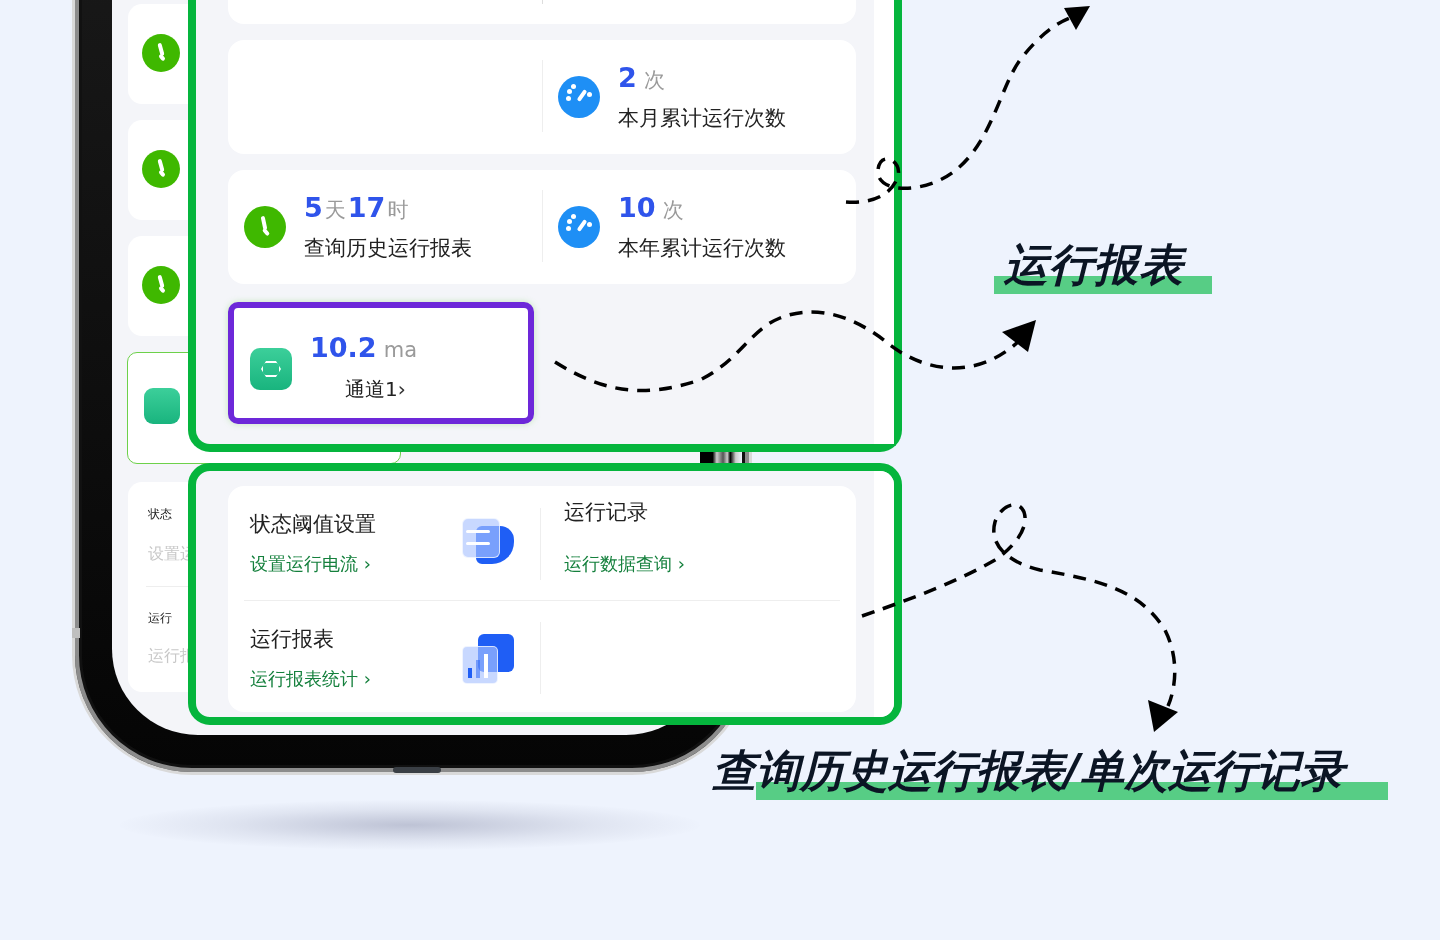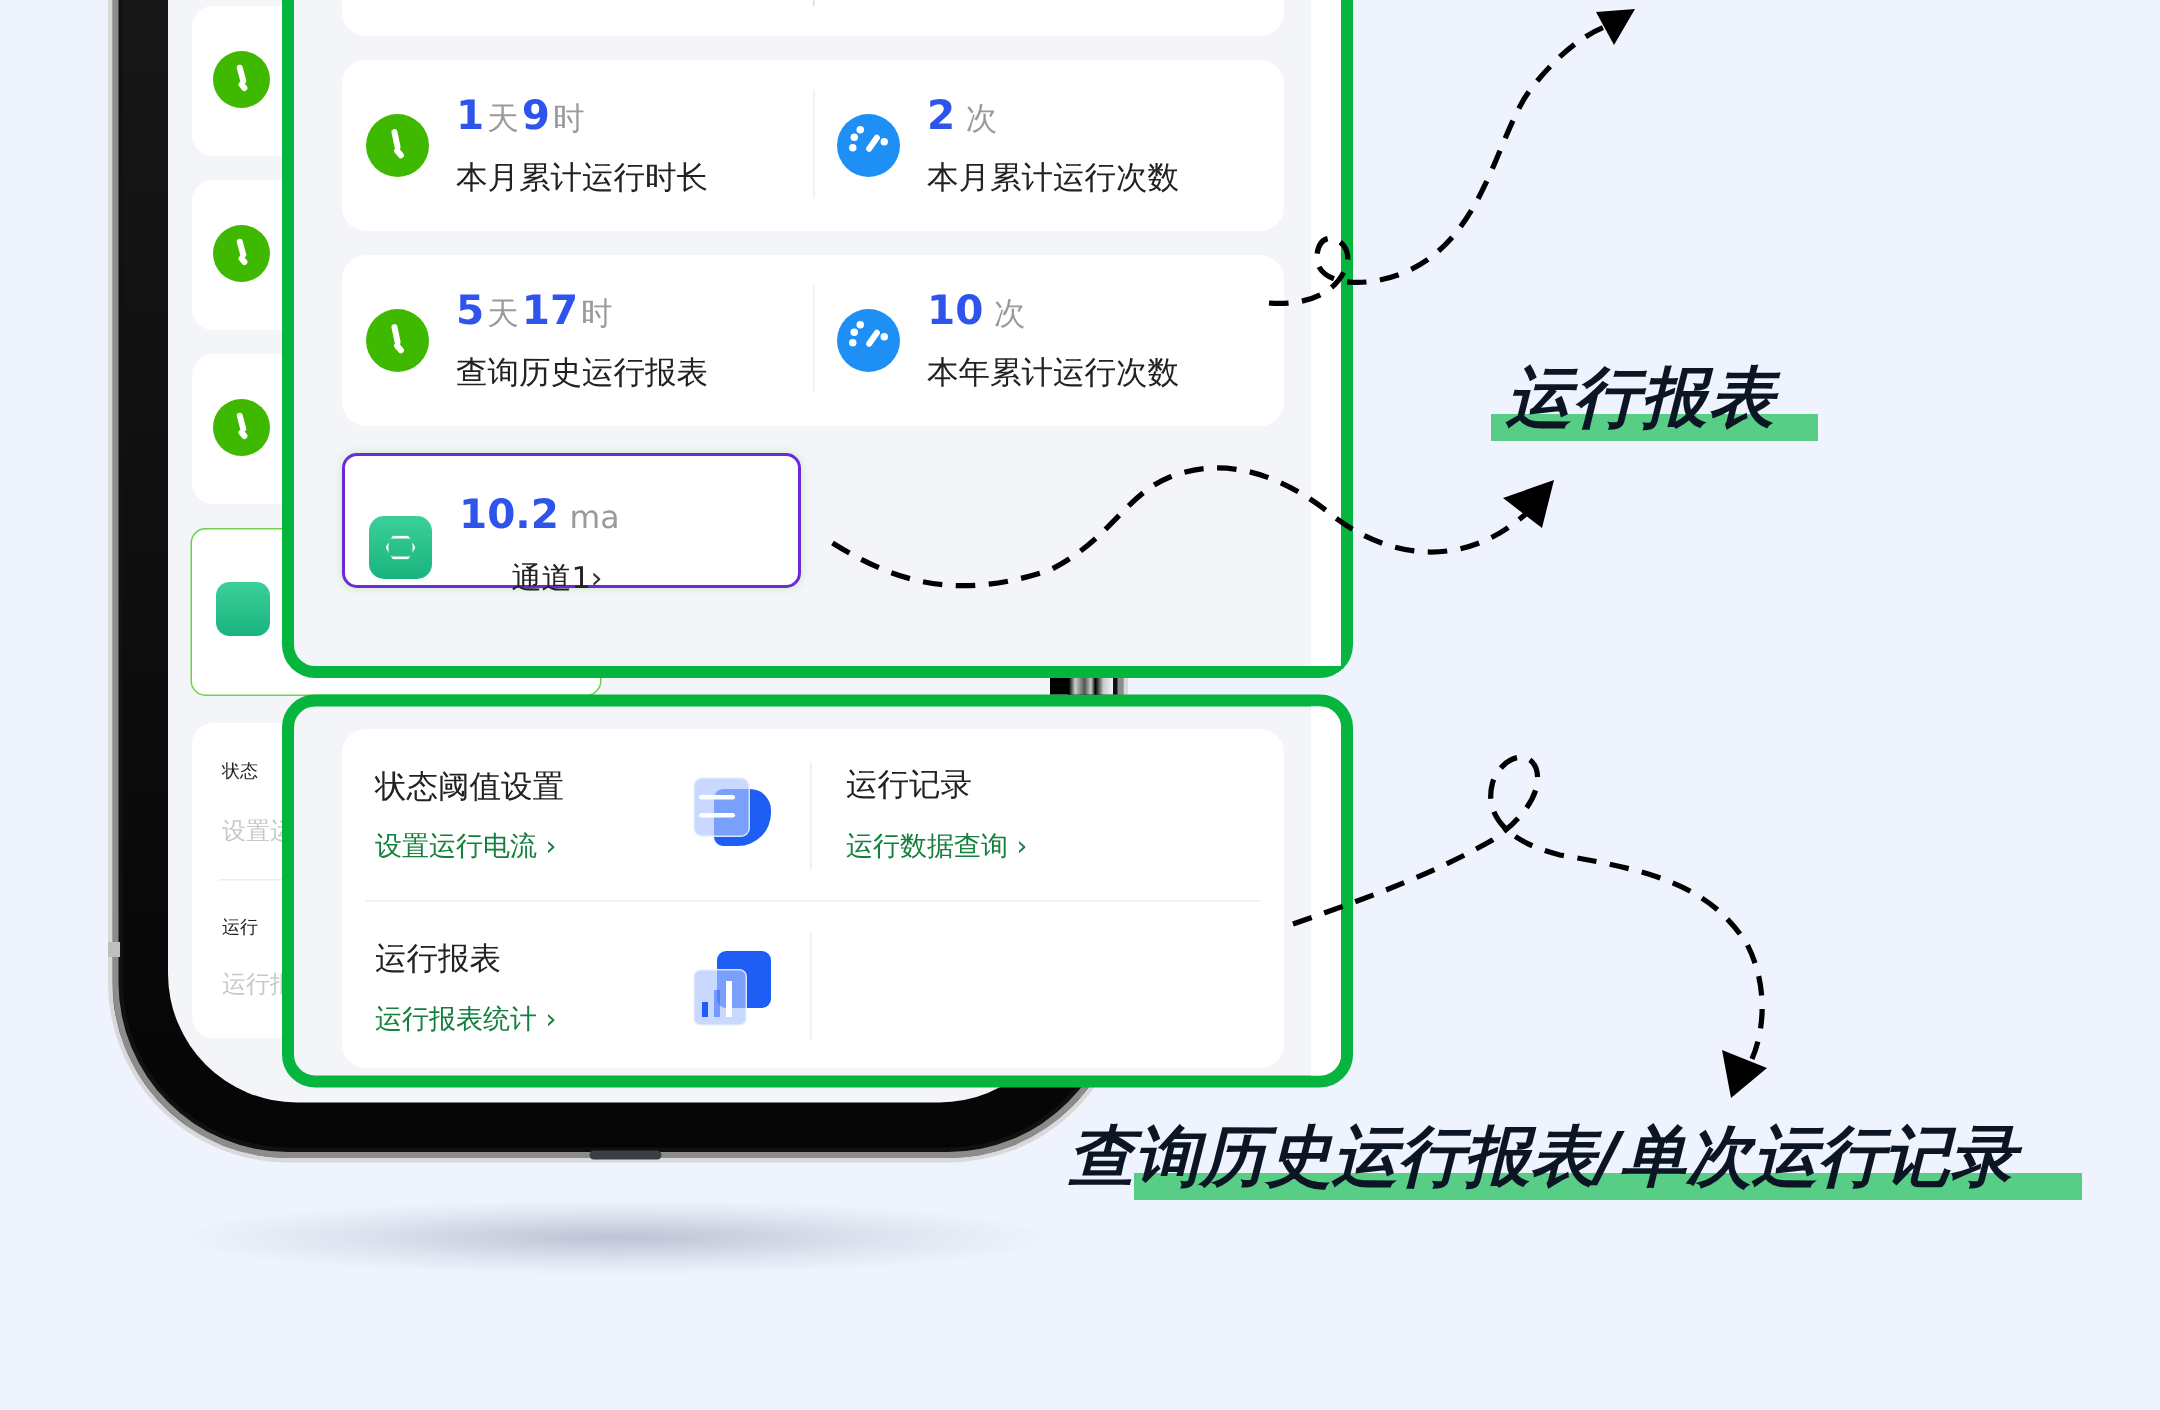--- a/index.html
+++ b/index.html
@@ -75,22 +75,22 @@
   .icon-gauge::before{
     content:""; position:absolute; left:9px; top:13px; width:5px; height:5px; border-radius:50%; background:#fff;
     box-shadow: 4px -5px 0 #fff, 20px 3px 0 #fff, -1px 7px 0 #fff;
   }
   .stat-value { position:absolute; left:76px; top:22px; white-space:nowrap; }
   .num { font-size:27px; color:#2f54eb; font-weight:bold; }
   .unit { font-size:21px; color:#9a9a9a; margin:0 2px; }
   .stat-label { position:absolute; left:76px; top:64px; font-size:21px; color:#222; white-space:nowrap; }
 
   .channel-card {
-    position:absolute; left:228px; top:302px; width:306px; height:90px; background:#fff;
-    border:2px solid #6d28d9; border-radius:10px; box-sizing:border-box;
+    position:absolute; left:228px; top:302px; width:306px; height:122px; background:#fff;
+    border:6px solid #6d28d9; border-radius:10px; box-sizing:border-box;
     box-shadow:0 0 6px rgba(110,209,74,0.35);
   }
   .icon-channel {
     position:absolute; left:16px; top:40px; width:42px; height:42px; border-radius:10px;
     background:linear-gradient(180deg,#3ccf9a,#19b47e);
   }
   .icon-channel::after{
     content:""; position:absolute; left:11px; top:13px; width:20px; height:16px;
     border:2px solid #fff; border-radius:5px; box-sizing:border-box; transform:skewX(0deg);
     clip-path:polygon(25% 0,75% 0,100% 50%,75% 100%,25% 100%,0 50%);
@@ -153,27 +153,20 @@
 
 <div class="panel panel-top">
   <div class="panel-inner-right"></div>
 </div>
 
 <div style="position:absolute; left:228px; top:-80px; width:628px; height:104px; background:#fff; border-radius:16px;">
   <div style="position:absolute; left:314px; top:80px; width:1px; height:4px; background:#ddd;"></div>
 </div>
 
 <div class="stat-card" style="top:40px;">
-  <div class="stat-half" style="left:0;">
-    <div class="icon-clock"></div>
-    <div class="stat-value">
-      <span class="num">1</span><span class="unit">天</span><span class="num">9</span><span class="unit">时</span>
-    </div>
-    <div class="stat-label">本月累计运行时长</div>
-  </div>
   <div class="stat-divider"></div>
   <div class="stat-half" style="left:314px;">
     <div class="icon-gauge"></div>
     <div class="stat-value">
       <span class="num">2</span> <span class="unit">次</span>
     </div>
     <div class="stat-label">本月累计运行次数</div>
   </div>
 </div>
 
@@ -215,21 +208,21 @@
     <div class="func-sub" style="left:22px; top:66px;">设置运行电流 ›</div>
     <div class="icon-sliders">
       <div class="back"></div>
         <div class="front"></div>
         <div class="bar1"></div>
         <div class="bar2"></div>
     </div>
   </div>
   <div class="func-vdiv" style="top:22px;"></div>
   <div style="position:absolute; left:314px; top:0; width:314px; height:114px;">
-    <div class="func-title" style="left:22px; top:23px;">运行记录</div>
+    <div class="func-title" style="left:22px; top:12px;">运行记录</div>
     <div class="func-sub" style="left:22px; top:66px;">运行数据查询 ›</div>
   </div>
   <div class="func-hdiv"></div>
   <div style="position:absolute; left:0; top:115px; width:312px; height:111px;">
     <div class="func-title" style="left:22px; top:24px;">运行报表</div>
     <div class="func-sub" style="left:22px; top:66px;">运行报表统计 ›</div>
   </div>
   <div class="icon-chart">
     <div class="back"></div>
       <div class="front"></div>

